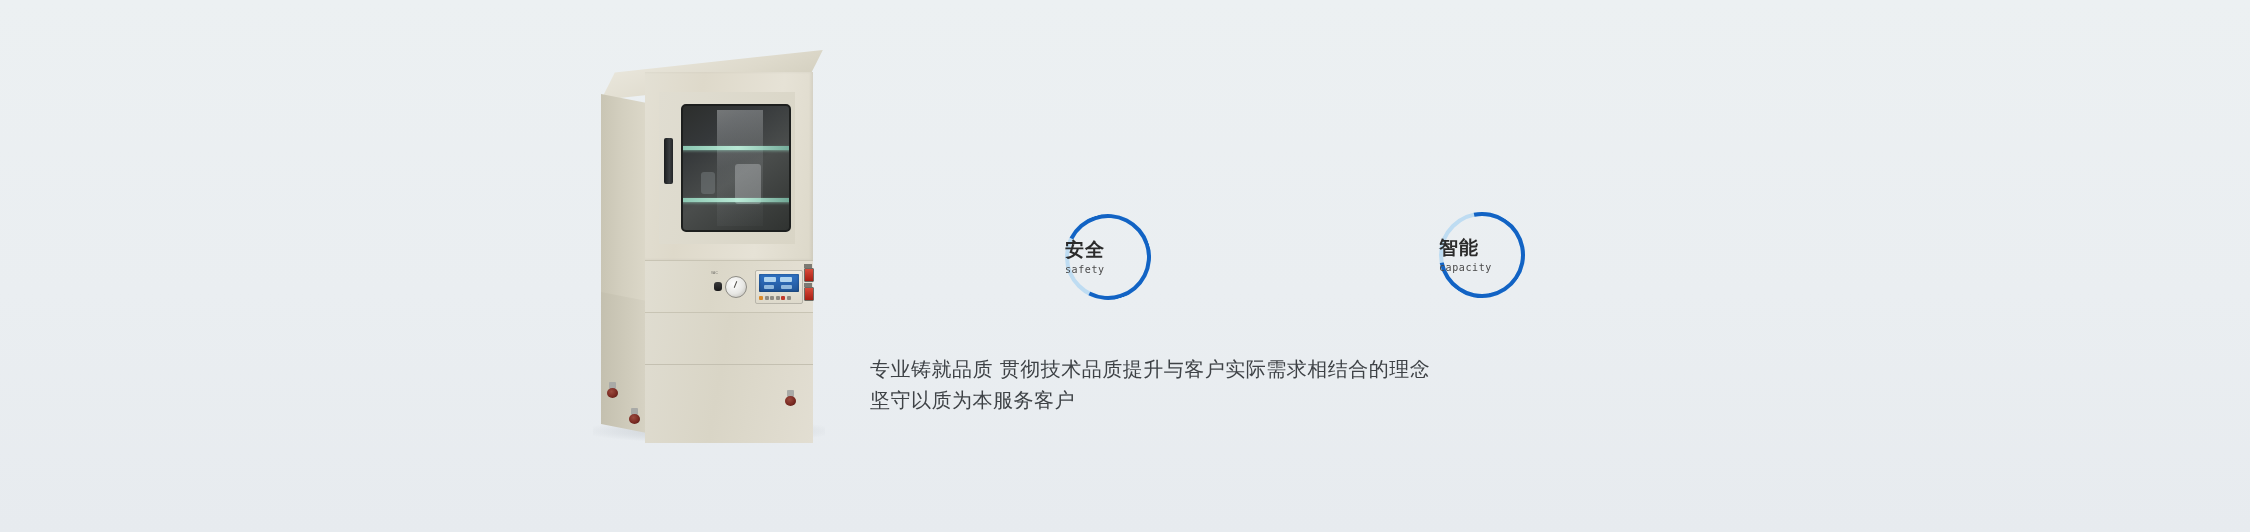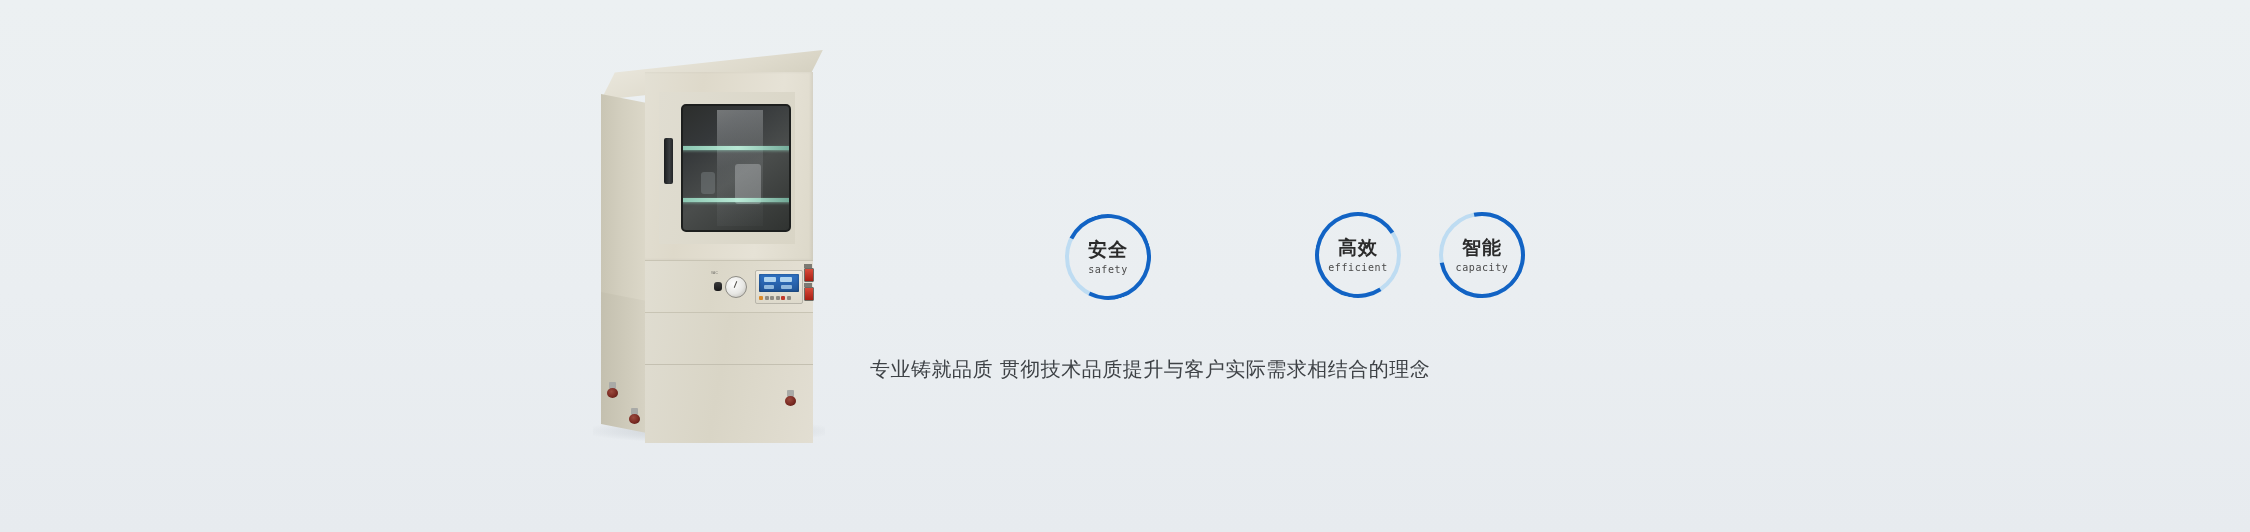--- a/index.html
+++ b/index.html
@@ -153,21 +153,20 @@
   .feature .ring-light{
     position:absolute;inset:0;border-radius:50%;
     border:4px solid #bedcf2;
   }
   .feature .ring-dark{
     position:absolute;inset:0;border-radius:50%;
     border:4px solid transparent;
   }
   .feature .txt{
     position:absolute;left:0;right:0;top:50%;transform:translateY(-50%);
-    text-align:center;
   }
   .feature .cn{
     display:block;
     font-family:"DejaVu Sans","Liberation Sans",sans-serif;
     font-size:19px;font-weight:700;color:#2b2b2b;letter-spacing:1px;line-height:1.1;
   }
   .feature .en{
     display:block;margin-top:4px;
     font-family:"DejaVu Sans Mono","Liberation Mono",monospace;
     font-size:10px;color:#4a4a4a;letter-spacing:.6px;line-height:1.1;
@@ -259,36 +258,29 @@
     <div class="feature f0">
       <span class="ring-light"></span>
       <span class="ring-dark" style="border-top-color:#1263c4;border-right-color:#1263c4;border-bottom-color:#1263c4;transform:rotate(-18deg);"></span>
       <span class="txt">
         <span class="cn">安全</span>
         <span class="en">safety</span>
       </span>
     </div>
 
 
-    <div class="feature f2">
-      <span class="ring-light"></span>
-      <span class="ring-dark" style="border-top-color:#1263c4;border-left-color:#1263c4;border-bottom-color:#1263c4;transform:rotate(12deg);"></span>
-      <span class="txt">
-        <span class="cn">高效</span>
-        <span class="en">efficient</span>
-      </span>
-    </div>
 
     <div class="feature f3">
       <span class="ring-light"></span>
       <span class="ring-dark" style="border-top-color:#1263c4;border-right-color:#1263c4;border-bottom-color:#1263c4;transform:rotate(34deg);"></span>
       <span class="txt">
         <span class="cn">智能</span>
         <span class="en">capacity</span>
       </span>
     </div>
   </div>
 
   <div id="tagline">
     <div class="l1">专业铸就品质  贯彻技术品质提升与客户实际需求相结合的理念</div>
+    <div class="l2">坚守以质为本服务客户</div>
   </div>
 
 </div>
 
 </body></html>

